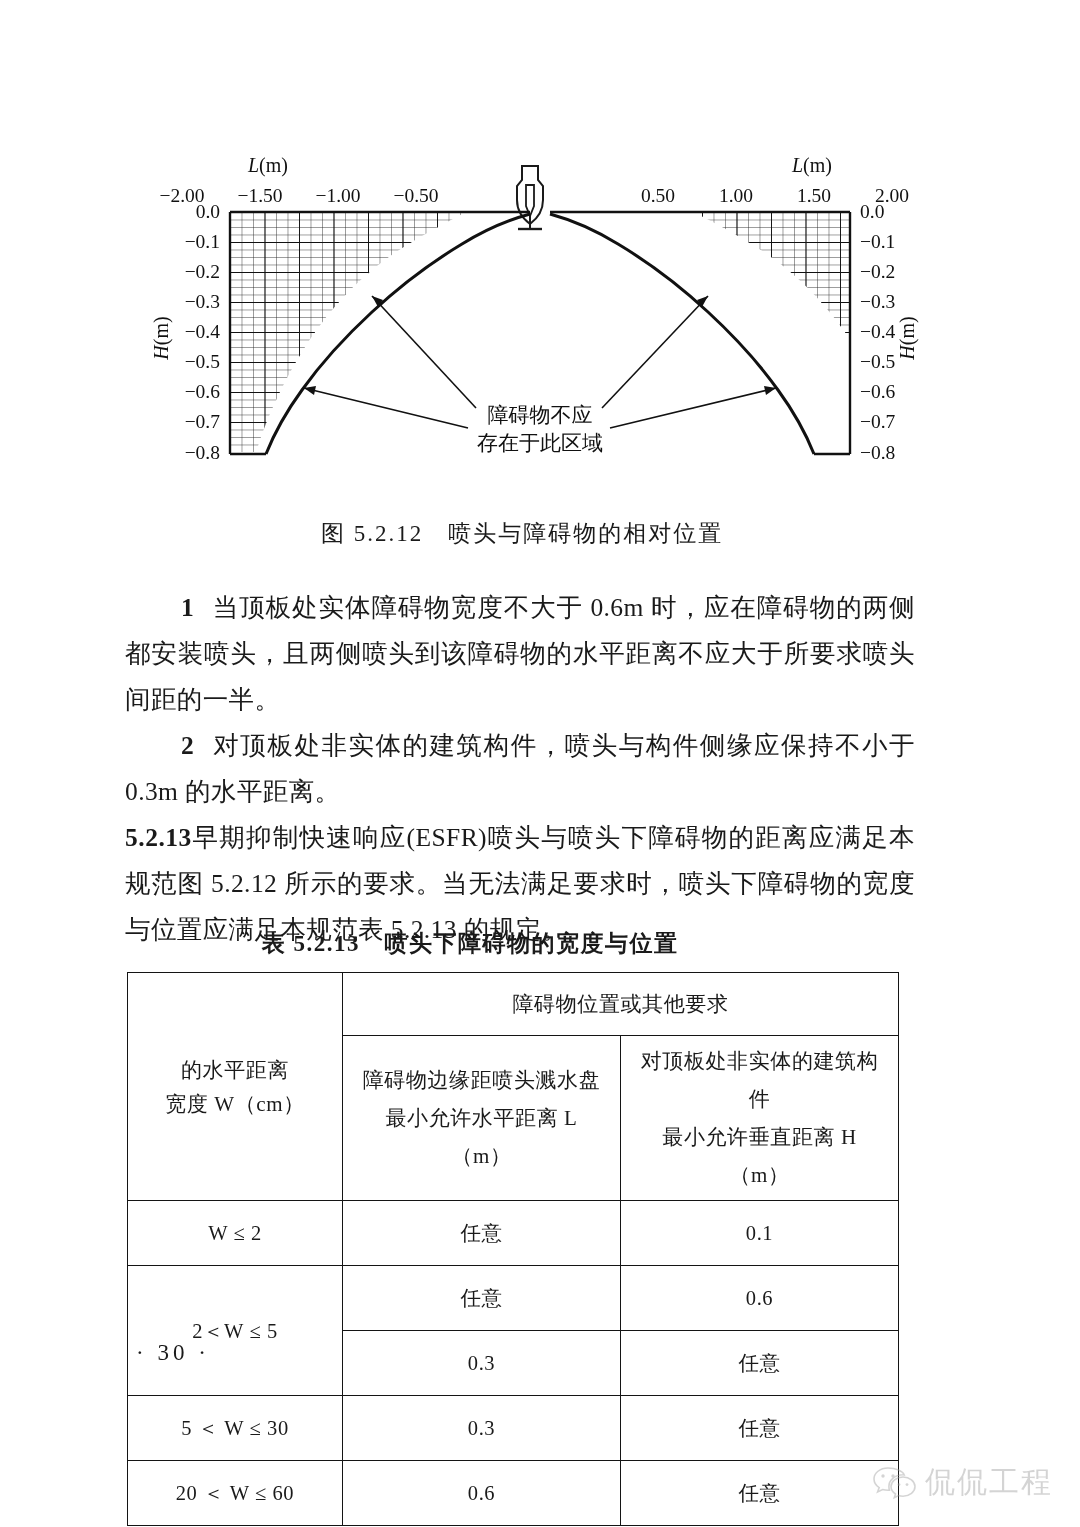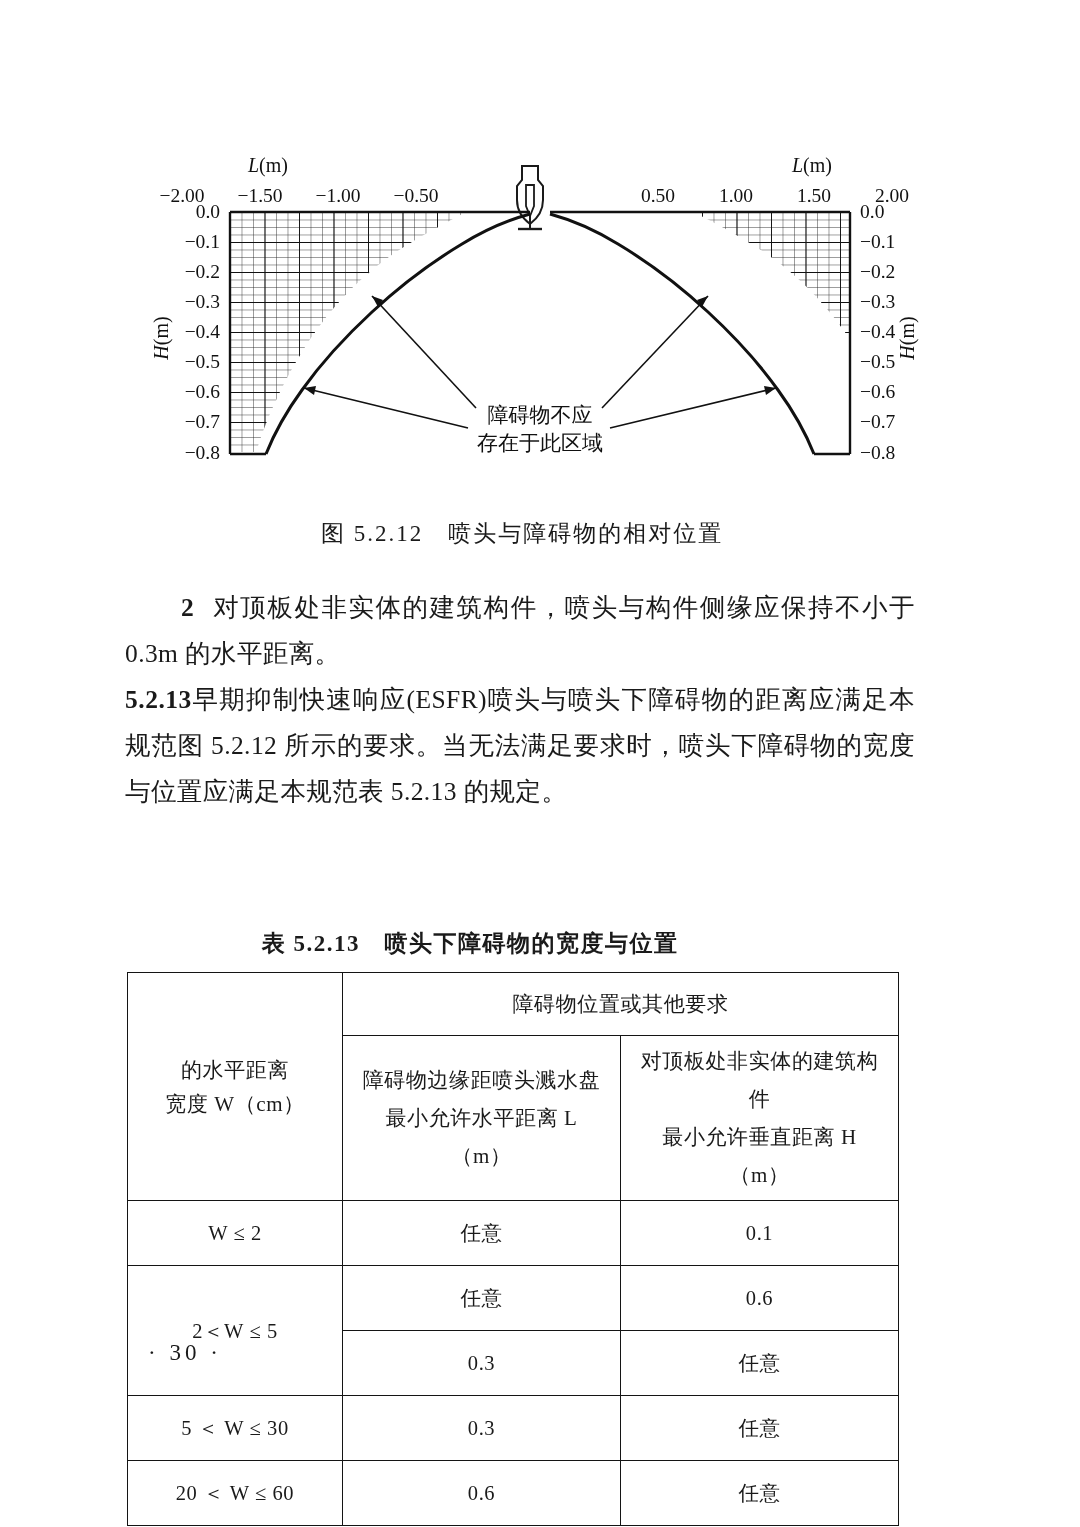--- a/index.html
+++ b/index.html
@@ -130,21 +130,21 @@
   table.spec .row-cell {
     height: 52px;
   }
   table.spec .tall {
     height: 104px;
   }
 
   
   .page-number {
     position: absolute;
-    left: 148px;
+    left: 136px;
     top: 1340px;
     font-size: 23px;
     letter-spacing: 4px;
     font-family: "Liberation Serif", serif;
     text-align: right;
   }
 
   
   .watermark {
     position: absolute;
@@ -316,20 +316,21 @@
 
         <text x="390" y="272" font-family="Liberation Serif, DejaVu Serif, serif" font-size="21" text-anchor="middle" fill="#111">障碍物不应</text>
         <text x="390" y="300" font-family="Liberation Serif, DejaVu Serif, serif" font-size="21" text-anchor="middle" fill="#111">存在于此区域</text>
       </g>
     </svg>
   </div>
 
   <div class="fig-caption">图 5.2.12　喷头与障碍物的相对位置</div>
 
   <div class="body-text">
+    <p class="para numbered"><span class="marker">1</span><span class="gap"></span><span>当顶板处实体障碍物宽度不大于 0.6m 时，应在障碍物的两侧都安装喷头，且两侧喷头到该障碍物的水平距离不应大于所要求喷头间距的一半。</span></p>
 
     <p class="para numbered"><span class="marker">2</span><span class="gap"></span><span>对顶板处非实体的建筑构件，喷头与构件侧缘应保持不小于 0.3m 的水平距离。</span></p>
 
     <p class="clause"><span class="clause-no">5.2.13</span><span class="gap"></span><span>早期抑制快速响应(ESFR)喷头与喷头下障碍物的距离应满足本规范图 5.2.12 所示的要求。当无法满足要求时，喷头下障碍物的宽度与位置应满足本规范表 5.2.13 的规定。</span></p>
   </div>
 
   <div class="table-title">表 5.2.13　喷头下障碍物的宽度与位置</div>
 
   <table class="spec">
     <tbody>
@@ -376,14 +377,28 @@
       <tr>
         <td class="row-cell">20 ＜ W ≤ 60</td>
         <td class="row-cell">0.6</td>
         <td class="row-cell">任意</td>
       </tr>
     </tbody>
   </table>
 
   <div class="page-number">· 30 ·</div>
 
+  <div class="watermark">
+    <svg width="44" height="36" viewBox="0 0 44 36">
+      <path d="M16 3 C8 3 2 8 2 14 C2 17.5 4 20.6 7.2 22.6 L5.6 27 L10.6 24.6 C12.3 25.1 14.1 25.3 16 25.3
+               C16.5 25.3 17 25.3 17.5 25.2 C17.1 24 16.9 22.8 16.9 21.5 C16.9 15 23.2 9.8 31 9.8
+               C31.4 9.8 31.8 9.8 32.2 9.9 C30.8 6 23.9 3 16 3 Z" fill="none" stroke="#9b9b9b" stroke-width="1.6"></path>
+      <circle cx="11" cy="11" r="1.7" fill="#9b9b9b"></circle>
+      <circle cx="21" cy="11" r="1.7" fill="#9b9b9b"></circle>
+      <path d="M31 12 C24.4 12 19 16.3 19 21.6 C19 24.6 20.8 27.3 23.5 29 L22.3 32.6 L26.5 30.6
+               C27.9 31 29.4 31.2 31 31.2 C37.6 31.2 43 26.9 43 21.6 C43 16.3 37.6 12 31 12 Z" fill="none" stroke="#9b9b9b" stroke-width="1.6"></path>
+      <circle cx="27" cy="19.6" r="1.4" fill="#9b9b9b"></circle>
+      <circle cx="35" cy="19.6" r="1.4" fill="#9b9b9b"></circle>
+    </svg>
+    <span class="wm-text">侃侃工程</span>
+  </div>
 
 </div>
 
 </body></html>

